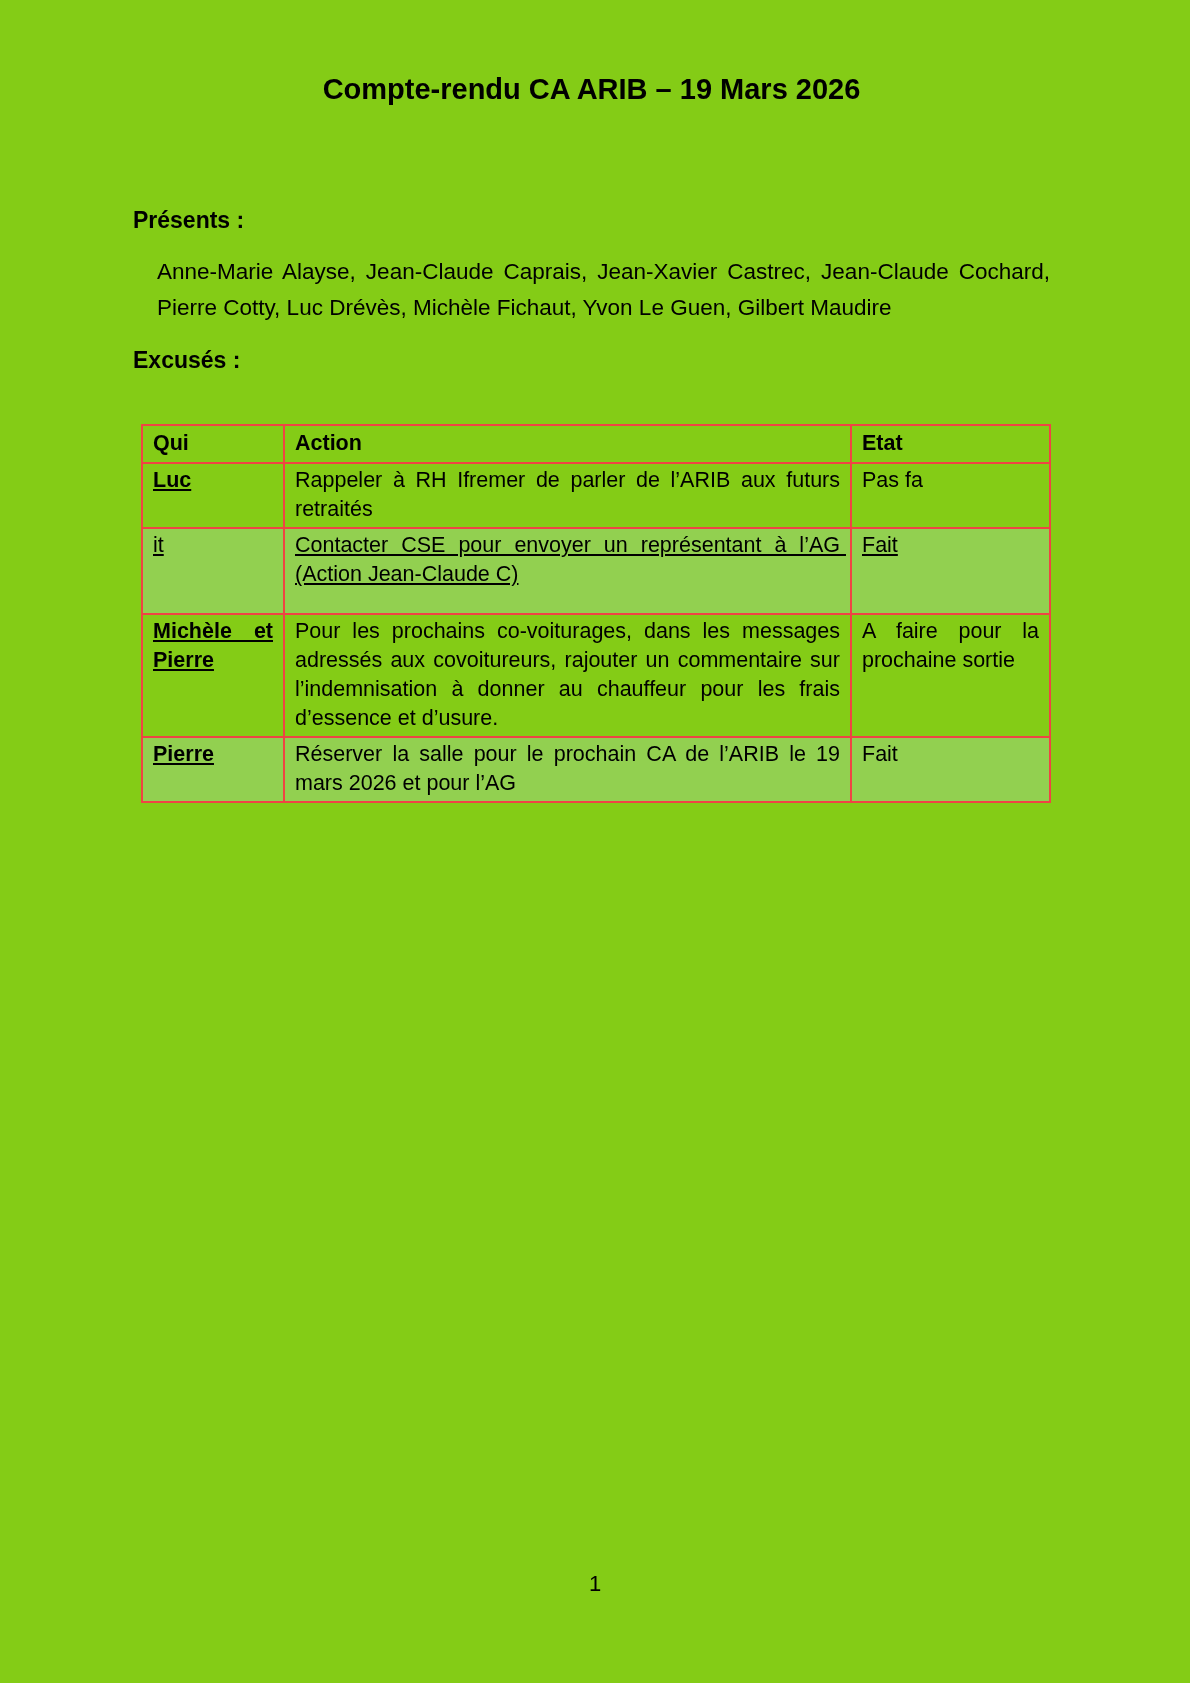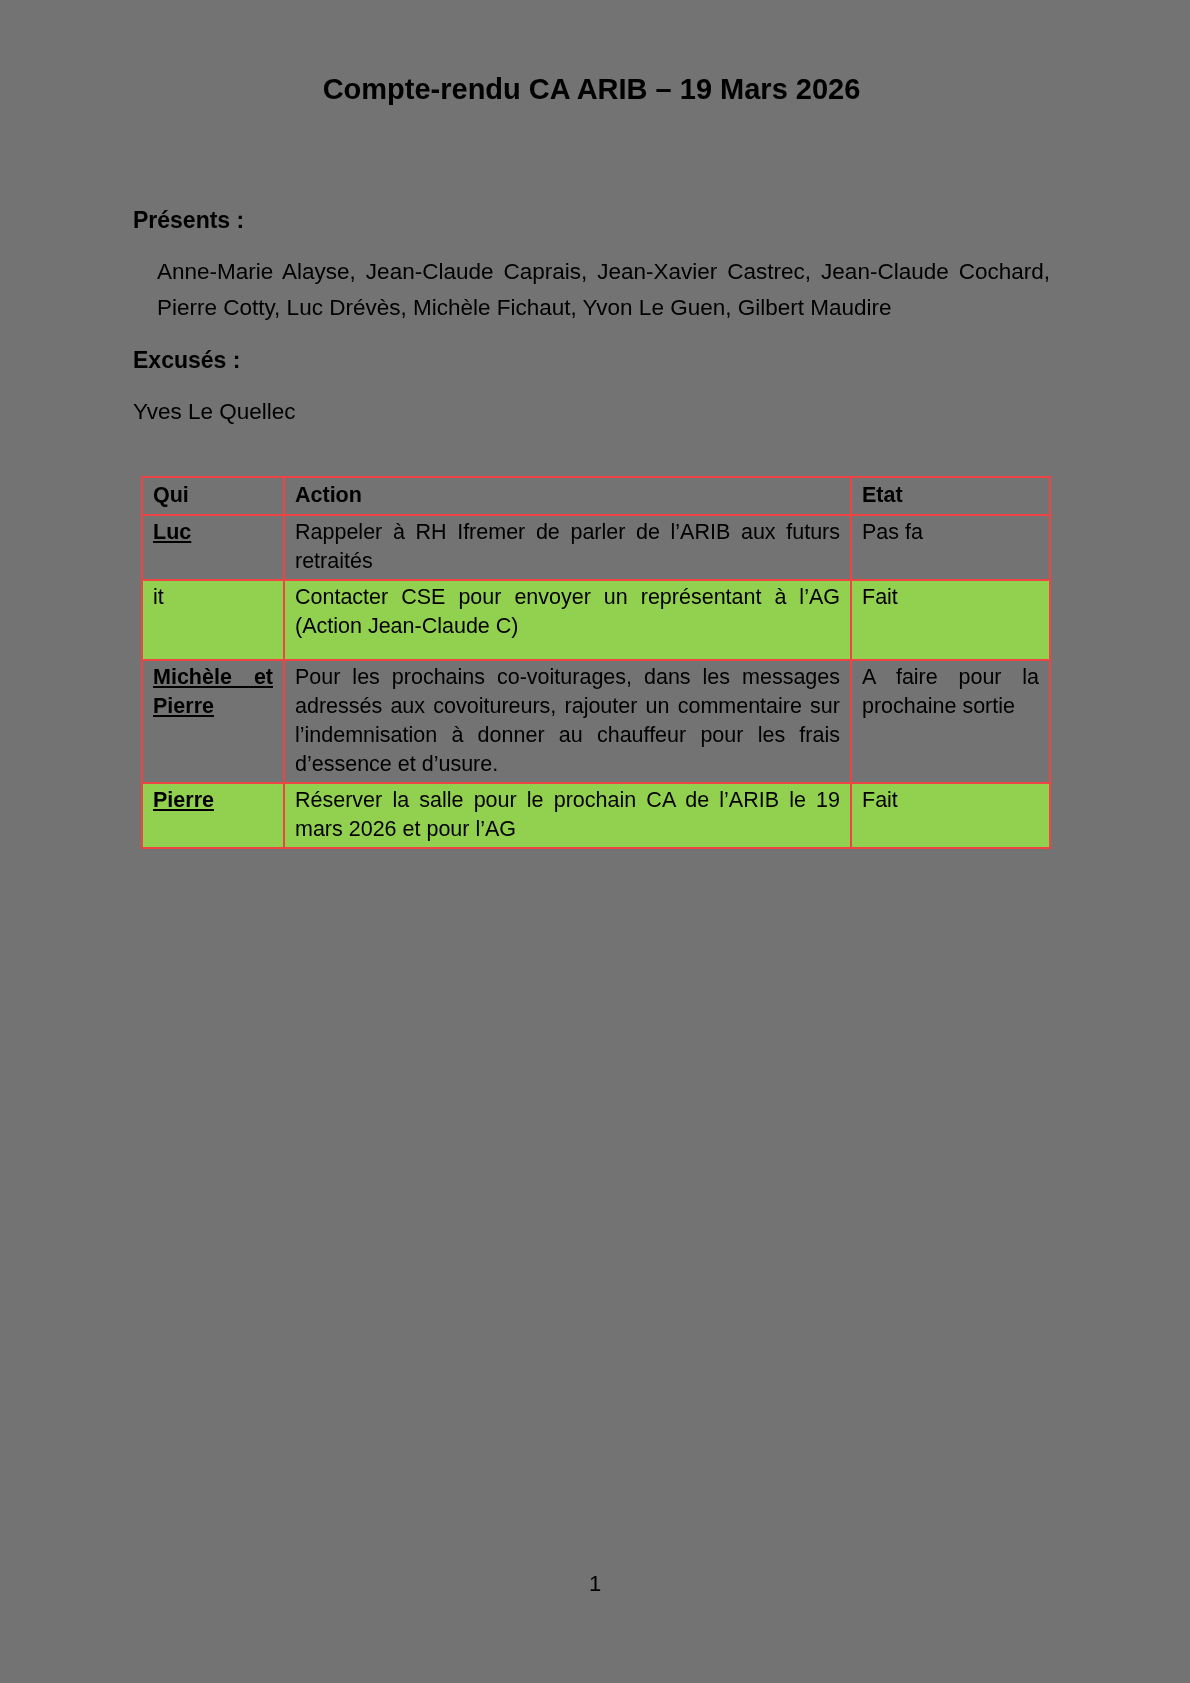--- a/index.html
+++ b/index.html
@@ -1,20 +1,20 @@
 <!DOCTYPE html>
 <html style="--hl: #92D050;"><head>
 <meta charset="utf-8">
 <style>
   html, body { margin: 0; padding: 0; background: #ffffff; }
   .page {
     position: relative;
     width: 1190px;
     height: 1683px;
-    background: #737373;
+    background: #84cc16;
     color: #000000;
     font-family: "Liberation Sans", sans-serif;
     box-sizing: border-box;
     padding: 70px 140px 0 133px;
     overflow: hidden;
   }
   h1.doc-title {
     font-size: 29px;
     line-height: 38px;
     font-weight: 700;
@@ -63,21 +63,21 @@
     font-weight: 700;
     padding-top: 3px;
     padding-bottom: 4px;
   }
   td.qui-cell.name {
     font-weight: 700;
     text-decoration: underline;
   }
   td.action-cell { white-space: pre-wrap; }
   tr.hl td { background: var(--hl, #92D050); }
-  tr.padx td { padding-bottom: 18px; }
+  tr.padx td { padding-bottom: 24px; text-decoration: underline; }
   .page-number {
     position: absolute;
     left: 0;
     right: 0;
     bottom: 85px;
     text-align: center;
     font-size: 22px;
     line-height: 28px;
   }
 </style>
@@ -85,21 +85,20 @@
 <body>
 
 <div class="page">
 
   <h1 class="doc-title">Compte-rendu CA ARIB – 19 Mars 2026</h1>
 
   <p class="label">Présents :</p>
   <p class="bodytext just mb-lg">Anne-Marie Alayse, Jean-Claude Caprais, Jean-Xavier Castrec, Jean-Claude Cochard, Pierre Cotty, Luc Drévès, Michèle Fichaut, Yvon Le Guen, Gilbert Maudire</p>
 
   <p class="label">Excusés :</p>
-  <p class="bodytext">Yves Le Quellec</p>
 
 
   <table class="actions">
     <colgroup>
         <col class="c1">
         <col class="c2">
         <col class="c3">
       </colgroup>
     <thead>
       <tr>

